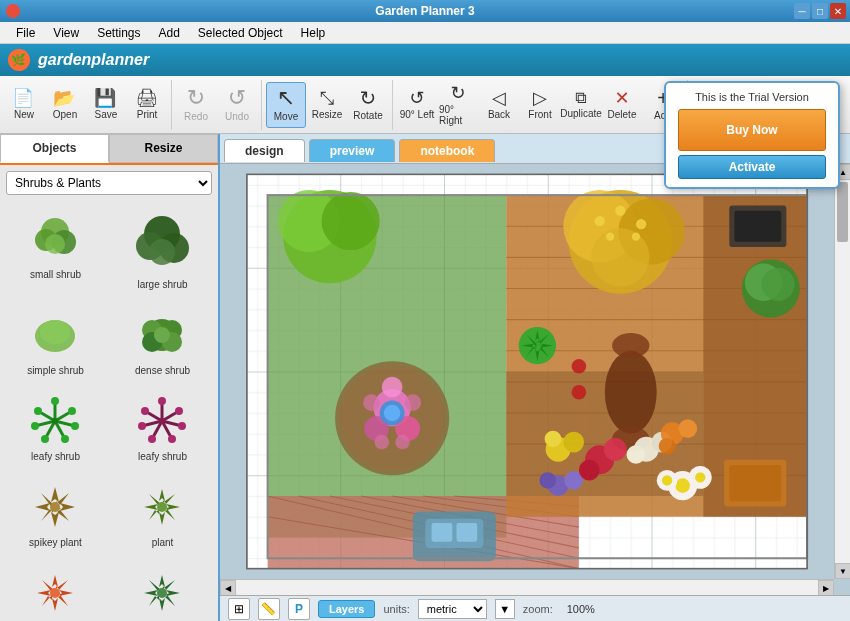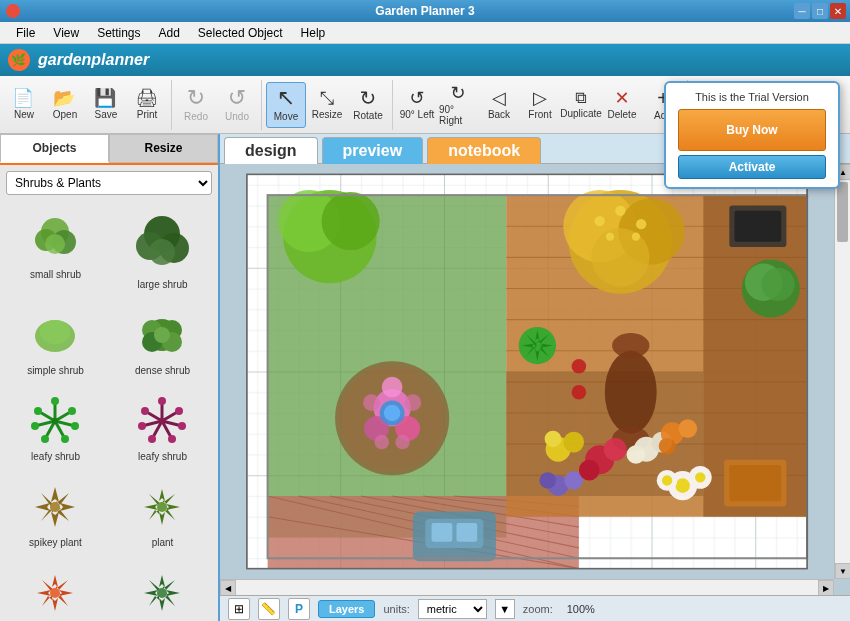--- a/index.html
+++ b/index.html
@@ -245,21 +245,21 @@
     .design-tabs {
       display: flex;
       align-items: center;
       height: 30px;
       background: #d0e4f0;
       border-bottom: 1px solid #aaa;
     }
     .design-tab {
       padding: 4px 20px;
       cursor: pointer;
-      font-size: 16px;
+      font-size: 12px;
       border: 1px solid #aaa;
       border-bottom: none;
       border-radius: 4px 4px 0 0;
       margin-left: 4px;
       margin-top: 4px;
     }
     .design-tab.active { background: white; font-weight: bold; color: #333; }
     .design-tab.preview { background: #5ab8e8; color: white; font-weight: bold; }
     .design-tab.notebook { background: #f7a843; color: white; font-weight: bold; }
 

